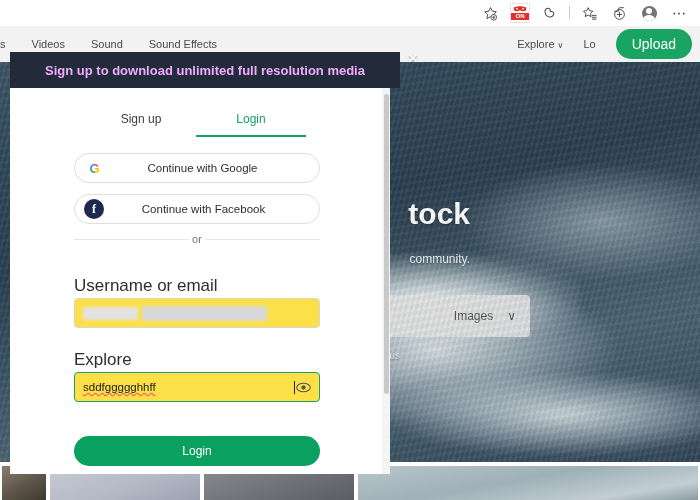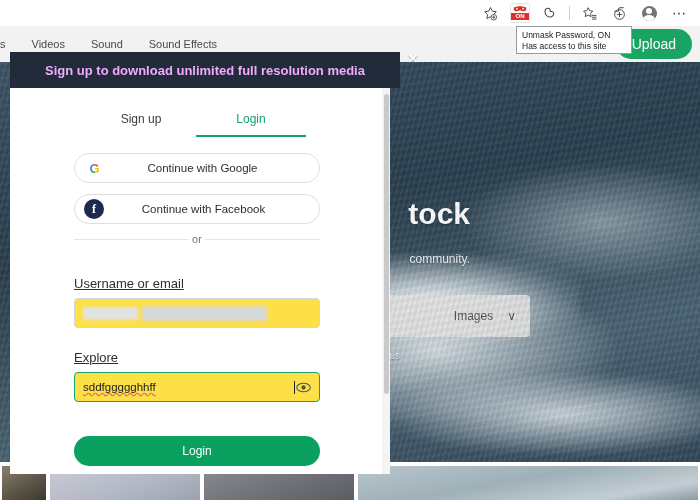--- a/index.html
+++ b/index.html
@@ -183,21 +183,21 @@
   }
 
   .divider {
     position:absolute; left: 64px; top: 145px; width: 246px;
     display:flex; align-items:center; gap: 3px;
   }
   .divider .line { flex:1; height:1px; background:#e6e6e6; }
   .divider .or { font-size: 11px; color:#777; }
 
   .field-label {
-    position:absolute; left: 64px; font-size: 13px; color:#2e2e2e;text-decoration:underline;
+    position:absolute; left: 64px; font-size: 17px; color:#2e2e2e;
   }
   .label-username { top: 188px; }
   .label-password { top: 262px; }
 
   .input-box {
     position:absolute; left: 64px; width: 246px; height: 30px;
     border: 1px solid #d6d6d6; border-radius: 4px; background:#fde047;
     display:flex; align-items:center; padding: 0 8px;
   }
   .input-username { top: 210px; }
@@ -379,18 +379,14 @@
       </svg>
     </span>
 
     <span class="tb-icon">
       <span class="avatar-dot"></span>
     </span>
 
     <span class="tb-icon" style="font-size:14px;">⋯</span>
   </div>
 
-  <div class="tooltip">
-    <div>Unmask Password,  ON</div>
-    <div>Has access to this site</div>
-  </div>
 
 </div>
 
 </body></html>

